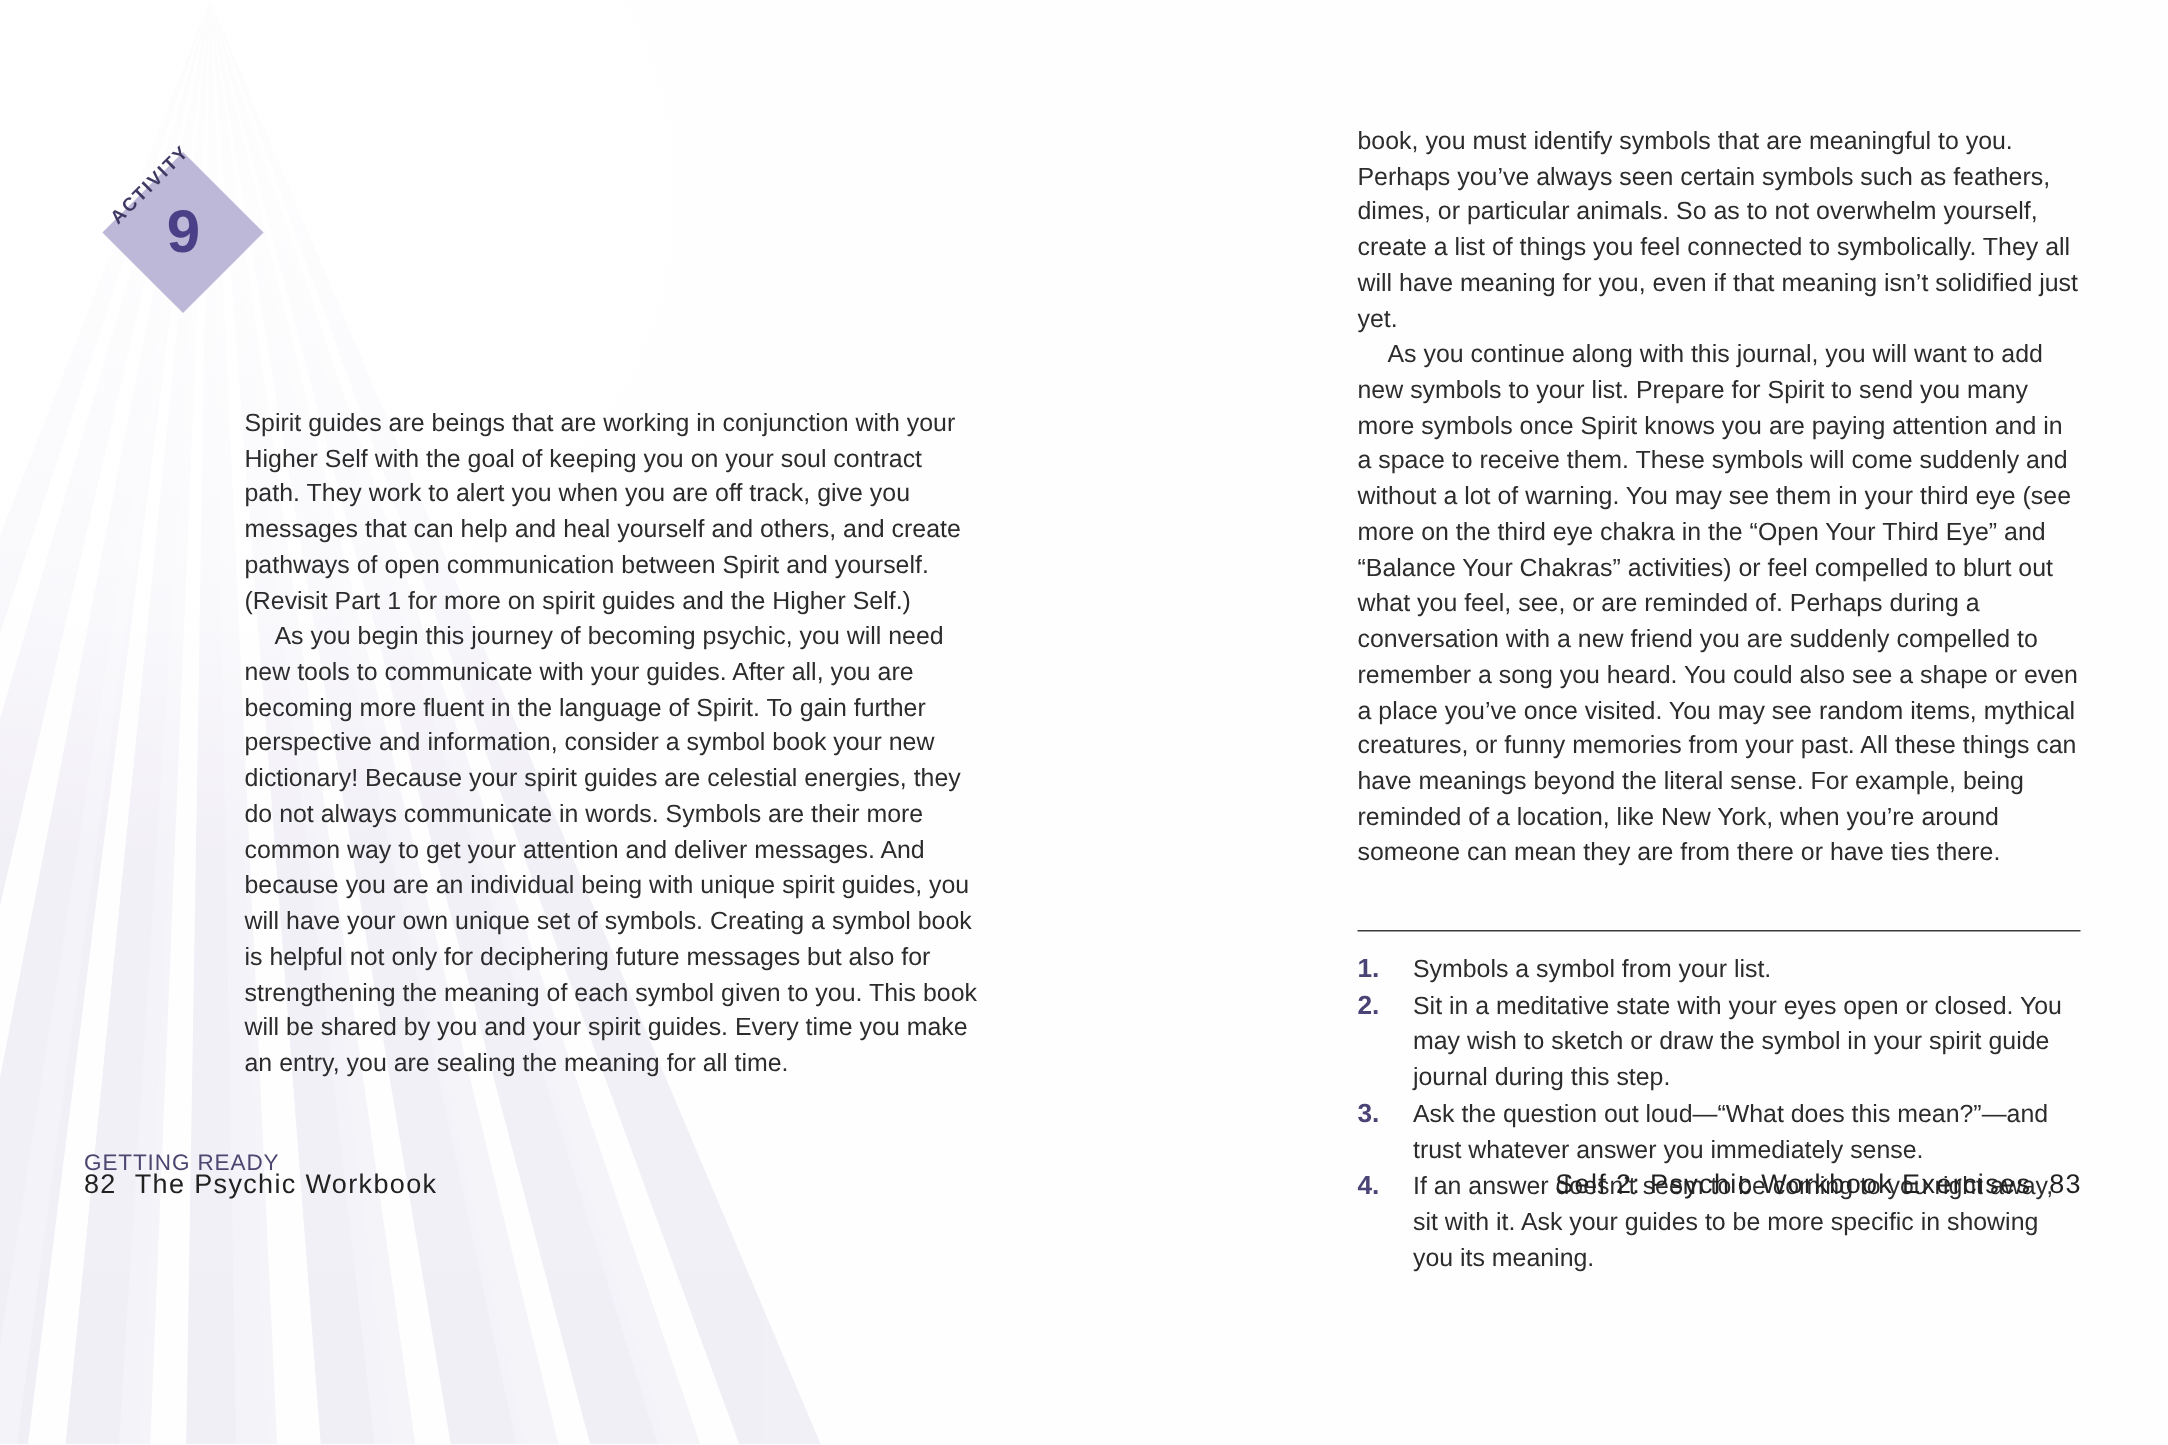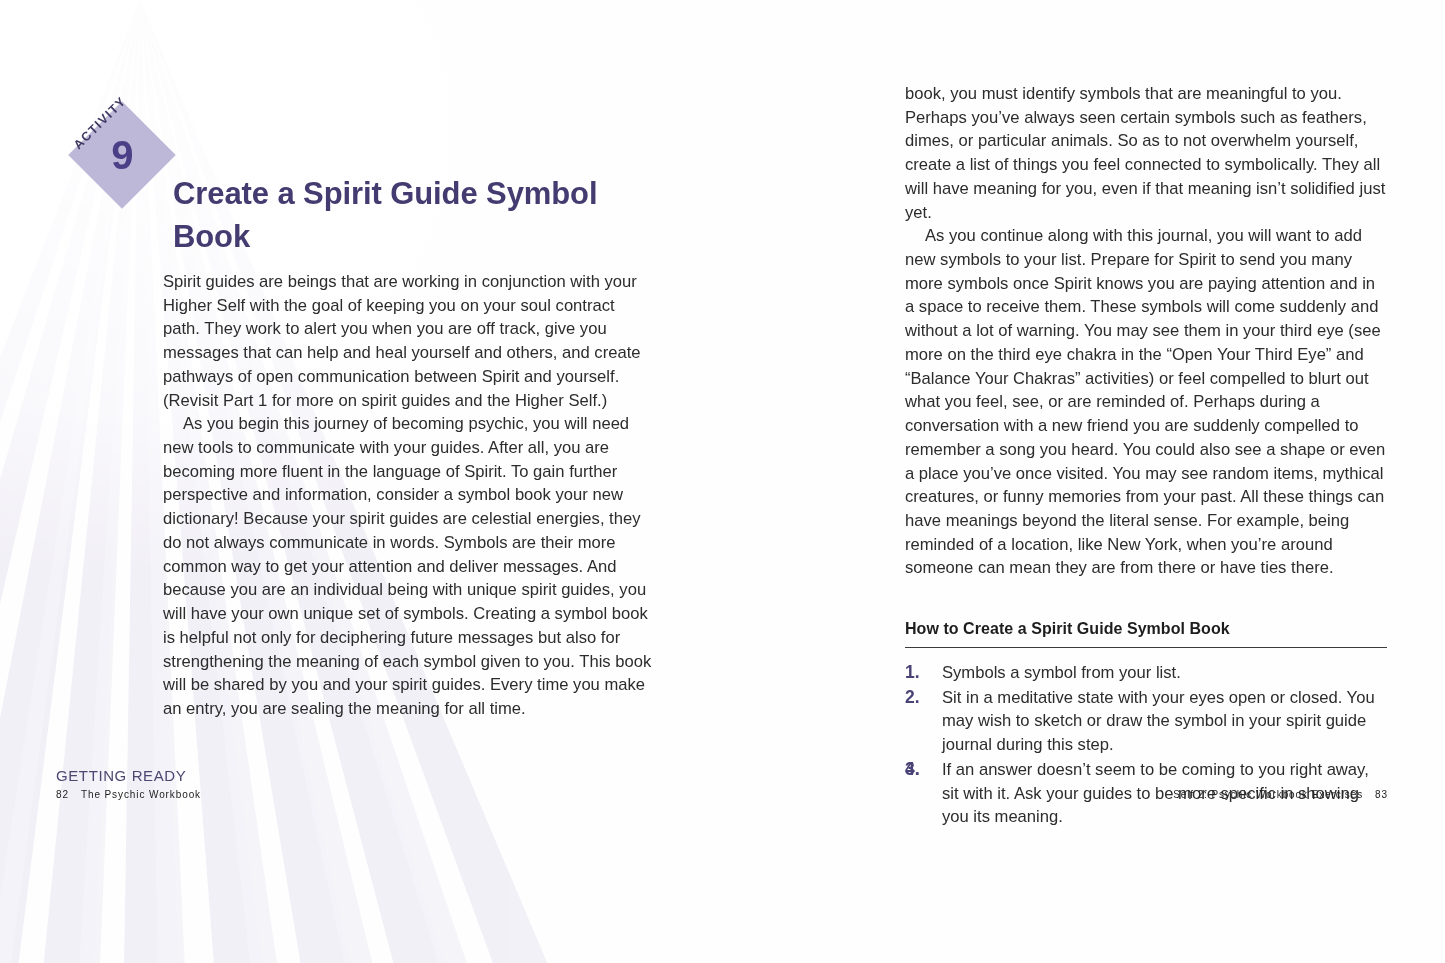--- a/index.html
+++ b/index.html
@@ -193,21 +193,21 @@
     color: #4a4376;
     font-size: 17.5px;
     font-weight: 700;
   }
 
   
   .footer {
     position: absolute;
     bottom: 36px;
     color: #222222;
-    font-size: 10px;
+    font-size: 18px;
     letter-spacing: 0.9px;
     white-space: nowrap;
   }
   #footer-left  { left: 56px; }
   #footer-right { right: 57px; }
   .footer .pg { margin: 0 12px 0 0; }
   .footer .pg-after { margin: 12px 0 0 12px; }
 </style>
 </head>
 <body>
@@ -238,21 +238,20 @@
   <div id="vignette"></div>
 
   <div class="col" id="left-col">
 
     <div id="badge-wrap">
       <div class="diamond"></div>
       <div class="badge-num">9</div>
       <div class="badge-label">ACTIVITY</div>
     </div>
 
-    <h1 id="activity-title">Create a Spirit Guide Symbol Book</h1>
 
     <div id="left-body" class="body-text">
       <p>Spirit guides are beings that are working in conjunction with your Higher Self with the goal of keeping you on your soul contract path. They work to alert you when you are off track, give you messages that can help and heal yourself and others, and create pathways of open communication between Spirit and yourself. (Revisit Part 1 for more on spirit guides and the Higher Self.)</p>
       <p class="indent">As you begin this journey of becoming psychic, you will need new tools to communicate with your guides. After all, you are becoming more fluent in the language of Spirit. To gain further perspective and information, consider a symbol book your new dictionary! Because your spirit guides are celestial energies, they do not always communicate in words. Symbols are their more common way to get your attention and deliver messages. And because you are an individual being with unique spirit guides, you will have your own unique set of symbols. Creating a symbol book is helpful not only for deciphering future messages but also for strengthening the meaning of each symbol given to you. This book will be shared by you and your spirit guides. Every time you make an entry, you are sealing the meaning for all time.</p>
     </div>
 
     <h2 id="getting-ready">GETTING READY</h2>
 
 
     <div class="footer" id="footer-left">
@@ -261,31 +260,30 @@
   </div>
 
   <div class="col" id="right-col">
 
     <div id="right-body" class="body-text">
       <p>book, you must identify symbols that are meaningful to you. Perhaps you’ve always seen certain symbols such as feathers, dimes, or particular animals. So as to not overwhelm yourself, create a list of things you feel connected to symbolically. They all will have meaning for you, even if that meaning isn’t solidified just yet.</p>
       <p class="indent">As you continue along with this journal, you will want to add new symbols to your list. Prepare for Spirit to send you many more symbols once Spirit knows you are paying attention and in a space to receive them. These symbols will come suddenly and without a lot of warning. You may see them in your third eye (see more on the third eye chakra in the “Open Your Third Eye” and “Balance Your Chakras” activities) or feel compelled to blurt out what you feel, see, or are reminded of. Perhaps during a conversation with a new friend you are suddenly compelled to remember a song you heard. You could also see a shape or even a place you’ve once visited. You may see random items, mythical creatures, or funny memories from your past. All these things can have meanings beyond the literal sense. For example, being reminded of a location, like New York, when you’re around someone can mean they are from there or have ties there.</p>
     </div>
 
     <div id="howto">
-      <h3 id="howto-title">How to Create a Spirit Guide Symbol Book</h3>
       <div id="howto-rule"></div>
       <ol id="howto-list">
         <li>
           <span class="num">1.</span><span>Symbols a symbol from your list.</span>
         </li>
         <li>
           <span class="num">2.</span><span>Sit in a meditative state with your eyes open or closed. You may wish to sketch or draw the symbol in your spirit guide journal during this step.</span>
         </li>
         <li>
-          <span class="num">3.</span>
+          <span class="num">3.</span><span>Ask the question out loud—“What does this mean?”—and trust whatever answer you immediately sense.</span>
         </li>
         <li>
           <span class="num">4.</span><span>If an answer doesn’t seem to be coming to you right away, sit with it. Ask your guides to be more specific in showing you its meaning.</span>
         </li>
       </ol>
     </div>
 
     <div class="footer" id="footer-right">
       <span>Self 2: Psychic Workbook Exercises</span><span class="pg-after">83</span>
     </div>

